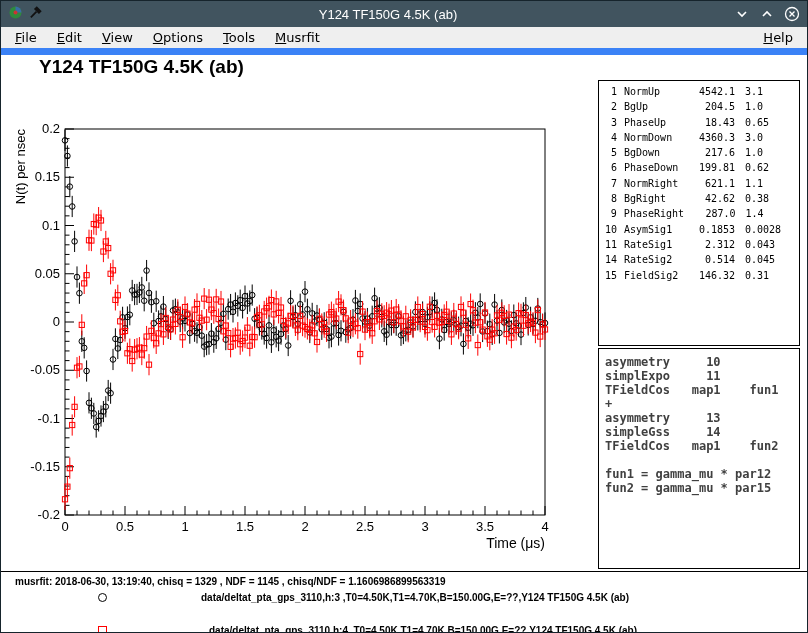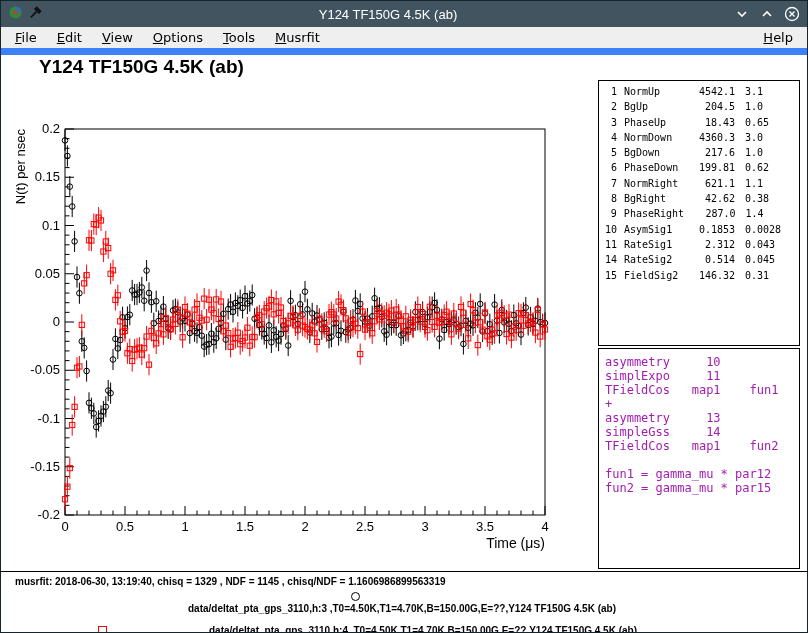--- a/index.html
+++ b/index.html
@@ -25,27 +25,27 @@
 
   .param-box{position:absolute;left:597px;top:25px;width:202px;height:266px;border:1px solid #000;background:#fff;
              padding:5px 4px 0 4px;font-family:"DejaVu Sans Mono",monospace;font-size:10px;color:#000;}
   .param-row{display:flex;height:15.3px;white-space:pre;}
   .p-no{width:14px;text-align:right;}
   .p-name{margin-left:7px;flex:1;text-align:left;}
   .p-val{width:52px;text-align:right;}
   .p-err{width:50px;margin-left:10px;text-align:left;}
 
   .theory-box{position:absolute;left:597px;top:293px;width:202px;height:221px;border:1px solid #000;background:#fff;
-              padding:6px 6px;font-family:"DejaVu Sans Mono",monospace;font-size:12px;font-weight:normal;line-height:14px;color:#a21caf;white-space:pre;}
+              padding:6px 6px;font-family:"DejaVu Sans Mono",monospace;font-size:12px;font-weight:bold;line-height:14px;color:#404040;white-space:pre;}
 
   .divider{position:absolute;left:0;top:516px;width:806px;border-top:1px solid #000;}
   .status-line{position:absolute;left:14px;top:521px;font-size:10px;font-weight:bold;color:#000;font-family:"Liberation Sans",sans-serif;}
 
   .legend-row{position:absolute;left:95px;height:14px;display:flex;align-items:center;}
-  .legend-row.r1{top:535px;flex-direction:column;}
+  .legend-row.r1{top:535px;}
   .legend-row.r2{top:568px;gap:8px;}
   .legend-marker{width:13px;height:13px;display:inline-flex;}
   .legend-label{margin-left:92px;font-size:10px;font-weight:bold;color:#000;font-family:"Liberation Sans",sans-serif;white-space:pre;}
 </style>
 </head>
 <body>
 
 <div class="window">
 
   <div class="titlebar">

